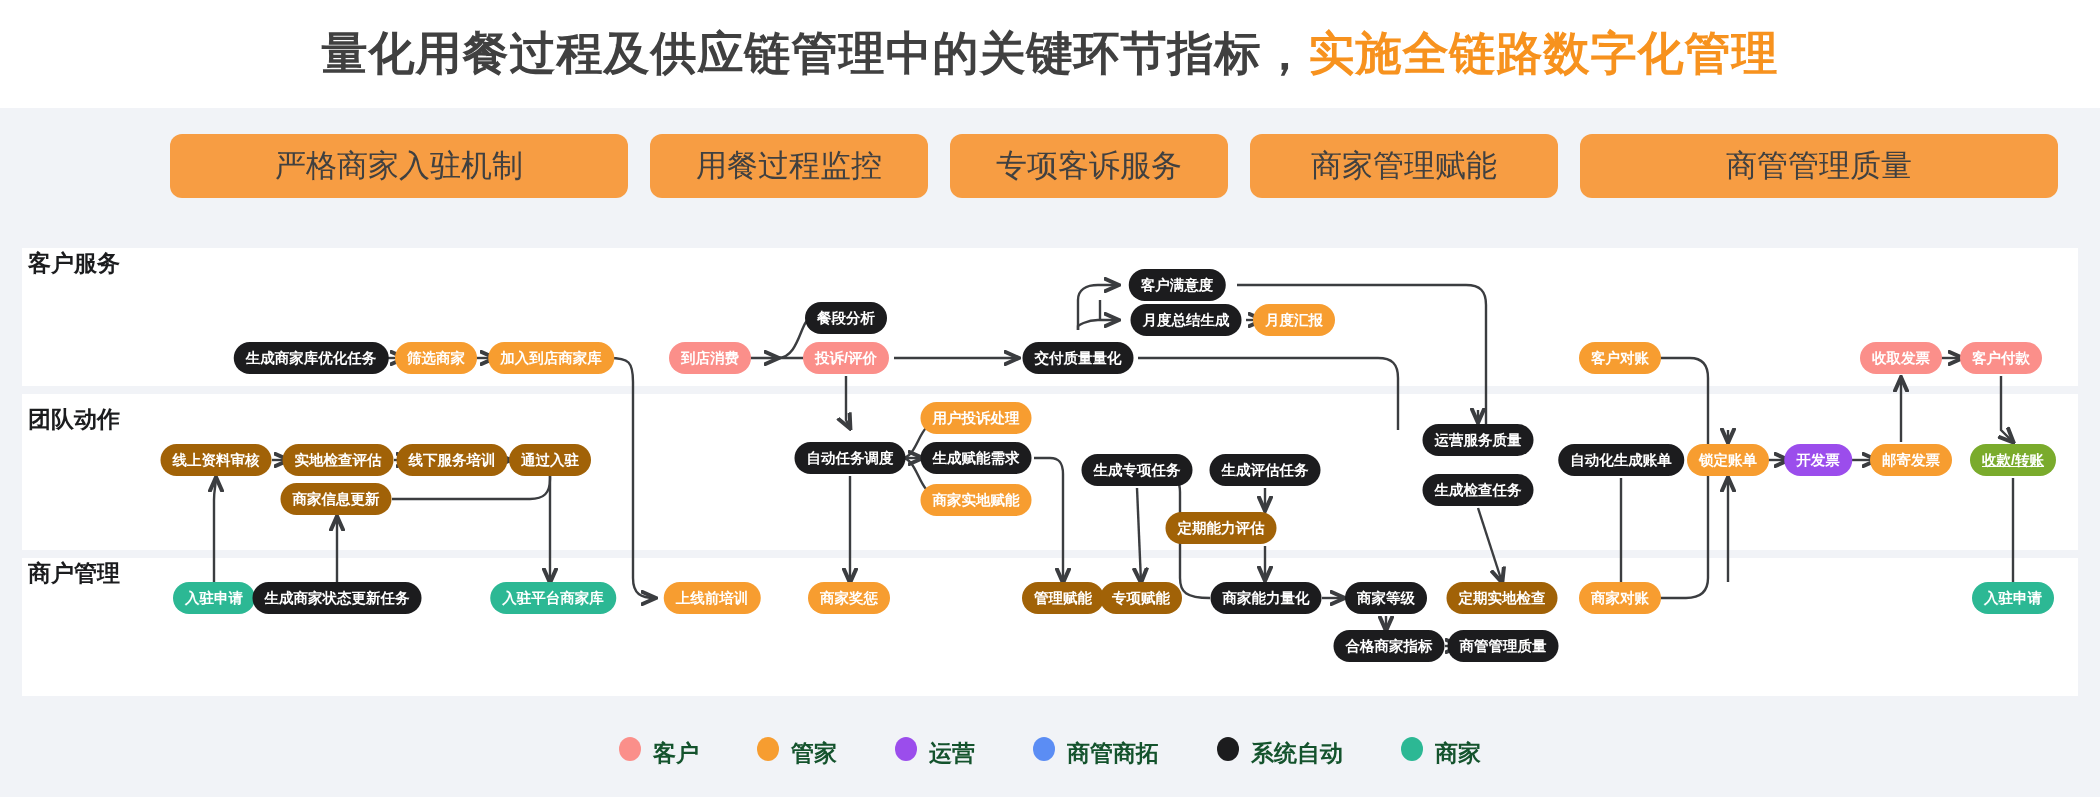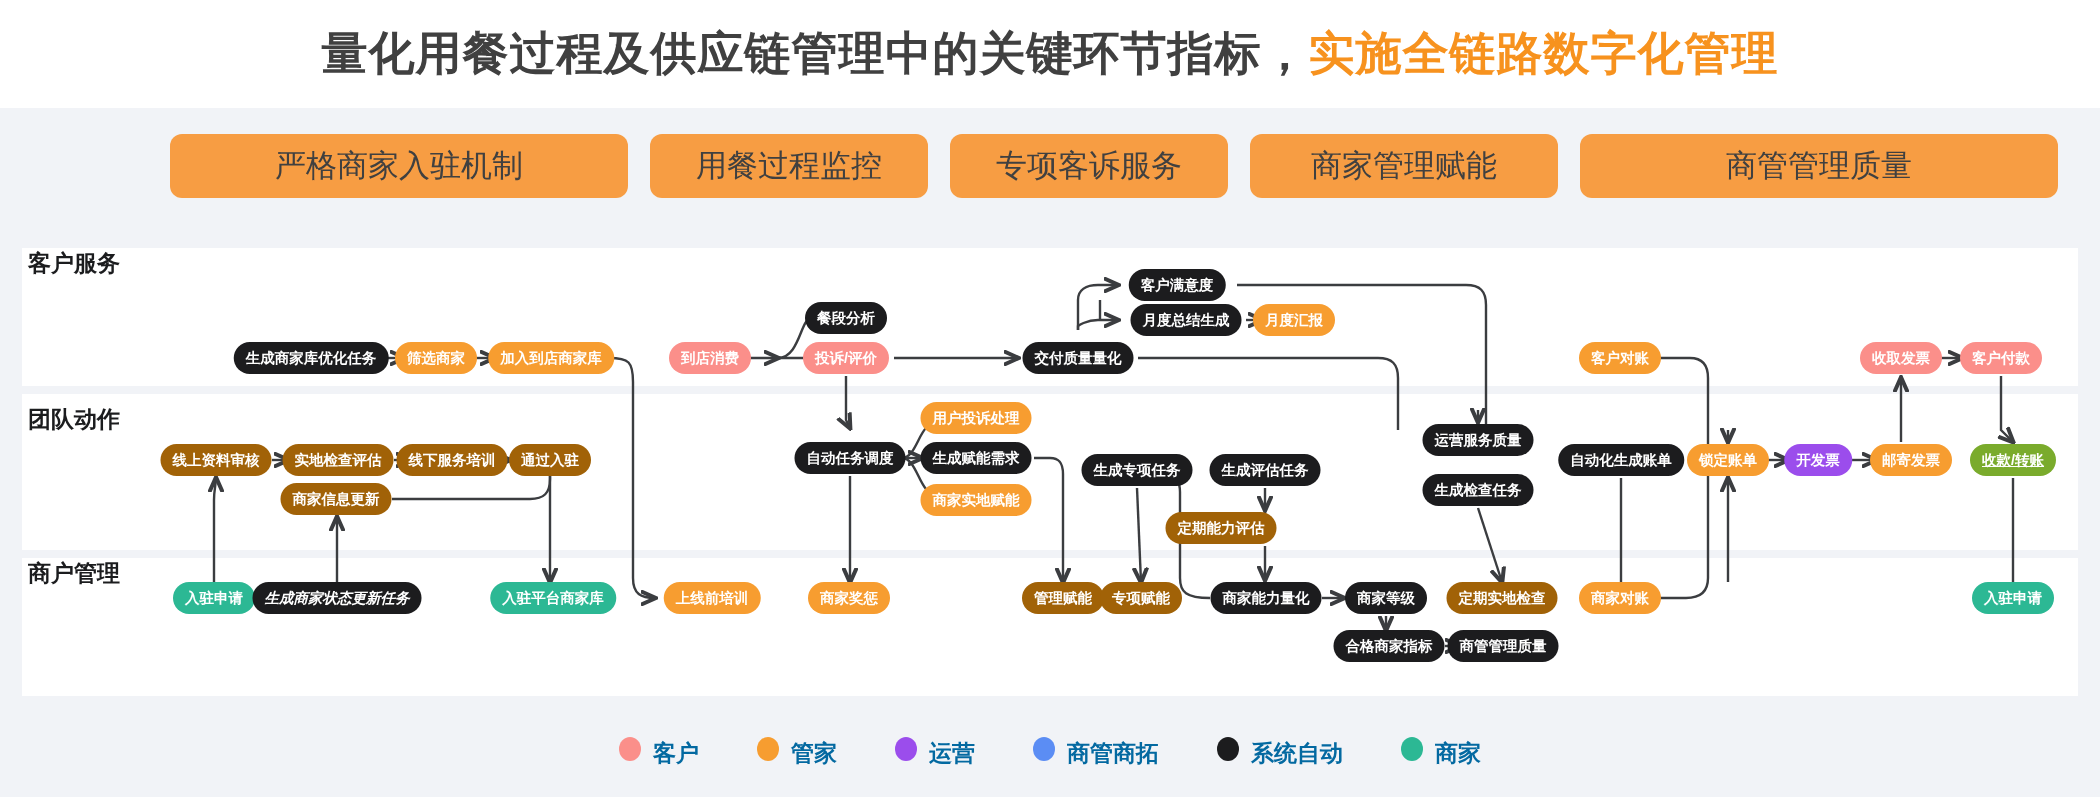--- a/index.html
+++ b/index.html
@@ -83,21 +83,21 @@
   .c-green{background:#7aab2c;text-decoration:underline;}
 
   
   #legend{
     position:absolute;left:0;top:700px;width:2100px;height:97px;
     display:flex;align-items:center;justify-content:center;
     gap:58px;
   }
   .legend-item{display:flex;align-items:center;gap:12px;}
   .legend-dot{width:22px;height:24px;border-radius:50%;display:block;}
-  .legend-label{font-size:23px;font-weight:bold;color:#0369a1;white-space:nowrap;margin-top:10px;}
+  .legend-label{font-size:23px;font-weight:bold;color:#14532d;white-space:nowrap;margin-top:10px;}
 </style>
 </head>
 <body>
 
 <div id="title-bar">
   <div id="title-text">
     <span class="t-main">量化用餐过程及供应链管理中的关键环节指标，</span><span class="t-accent">实施全链路数字化管理</span>
   </div>
 </div>
 
@@ -260,21 +260,21 @@
 <div class="node c-system" style="left: 1265px; top: 470px;">生成评估任务</div>
 <div class="node c-bizdev" style="left: 1221px; top: 528px;">定期能力评估</div>
 <div class="node c-system" style="left: 1478px; top: 440px;">运营服务质量</div>
 <div class="node c-system" style="left: 1478px; top: 490px;">生成检查任务</div>
 <div class="node c-system" style="left: 1621px; top: 460px;">自动化生成账单</div>
 <div class="node c-steward" style="left: 1728px; top: 460px;">锁定账单</div>
 <div class="node c-ops" style="left: 1818px; top: 460px;">开发票</div>
 <div class="node c-steward" style="left: 1911px; top: 460px;">邮寄发票</div>
 <div class="node c-green" style="left: 2013px; top: 460px;">收款/转账</div>
 <div class="node c-merchant" style="left: 214px; top: 598px;">入驻申请</div>
-<div class="node c-system" style="left: 337px; top: 598px; font-style: italic;">生成商家状态更新任务</div>
+<div class="node c-system" style="left: 337px; top: 598px;">生成商家状态更新任务</div>
 <div class="node c-merchant" style="left: 553px; top: 598px;">入驻平台商家库</div>
 <div class="node c-steward" style="left: 712px; top: 598px;">上线前培训</div>
 <div class="node c-steward" style="left: 849px; top: 598px;">商家奖惩</div>
 <div class="node c-bizdev" style="left: 1063px; top: 598px;">管理赋能</div>
 <div class="node c-bizdev" style="left: 1141px; top: 598px;">专项赋能</div>
 <div class="node c-system" style="left: 1266px; top: 598px;">商家能力量化</div>
 <div class="node c-system" style="left: 1386px; top: 598px;">商家等级</div>
 <div class="node c-bizdev" style="left: 1502px; top: 598px;">定期实地检查</div>
 <div class="node c-steward" style="left: 1620px; top: 598px;">商家对账</div>
 <div class="node c-system" style="left: 1389px; top: 646px;">合格商家指标</div>

